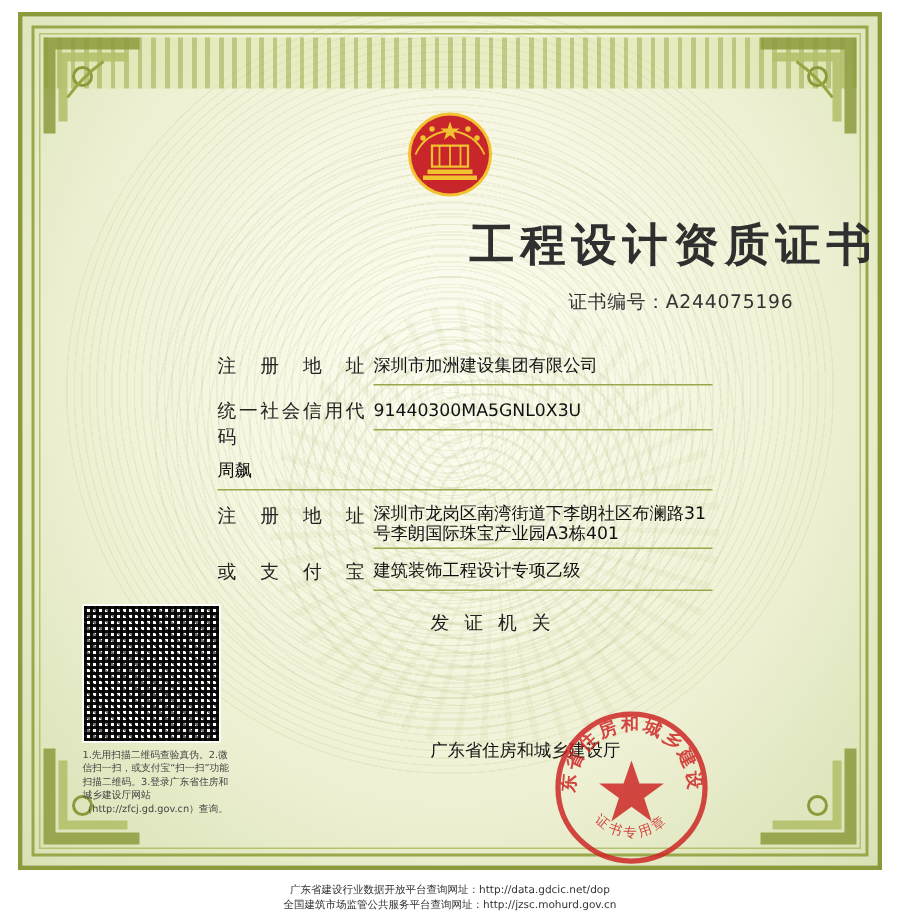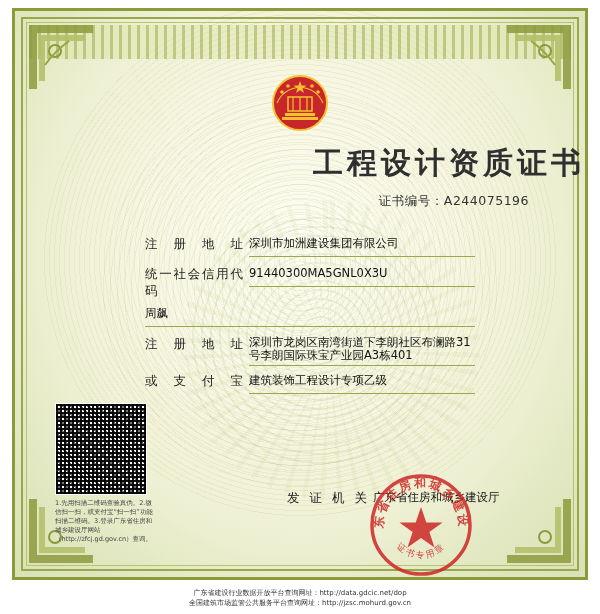--- a/index.html
+++ b/index.html
@@ -235,21 +235,21 @@
     width: 100px;
   }
 
   
   .issuer {
     position: absolute;
     right: 58px;
     bottom: 54px;
     width: 240px;
   }
-  .issuer .row { margin-bottom: 10px; }
+  .issuer .row { margin-bottom: 10px; flex-direction: column; }
   .issuer .lbl {
     width: 86px; flex: 0 0 86px;
     font-size: 12.5px;
   }
   .issuer .val {
     border-bottom: none;
     font-size: 11.5px;
     padding-top: 3px;
   }
 

